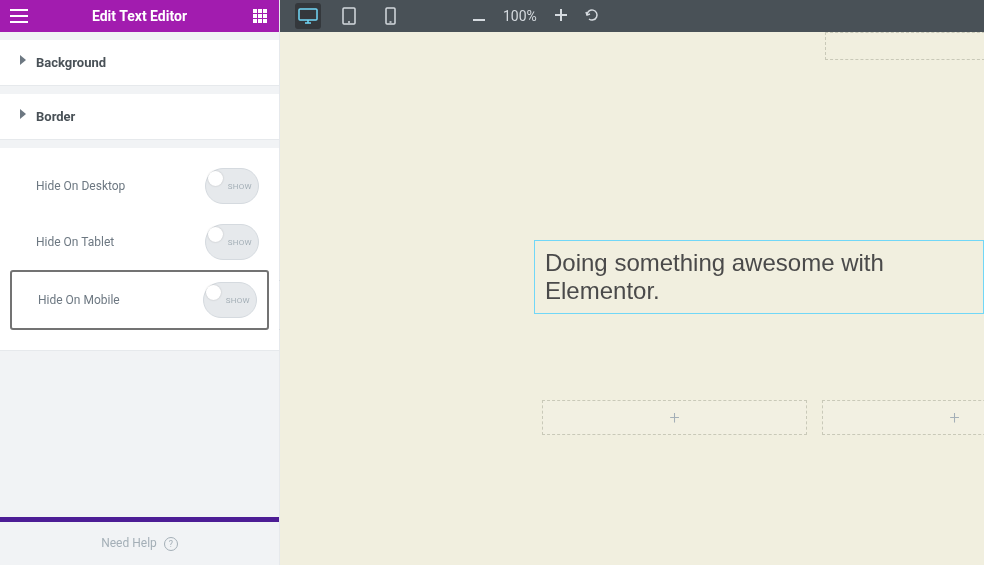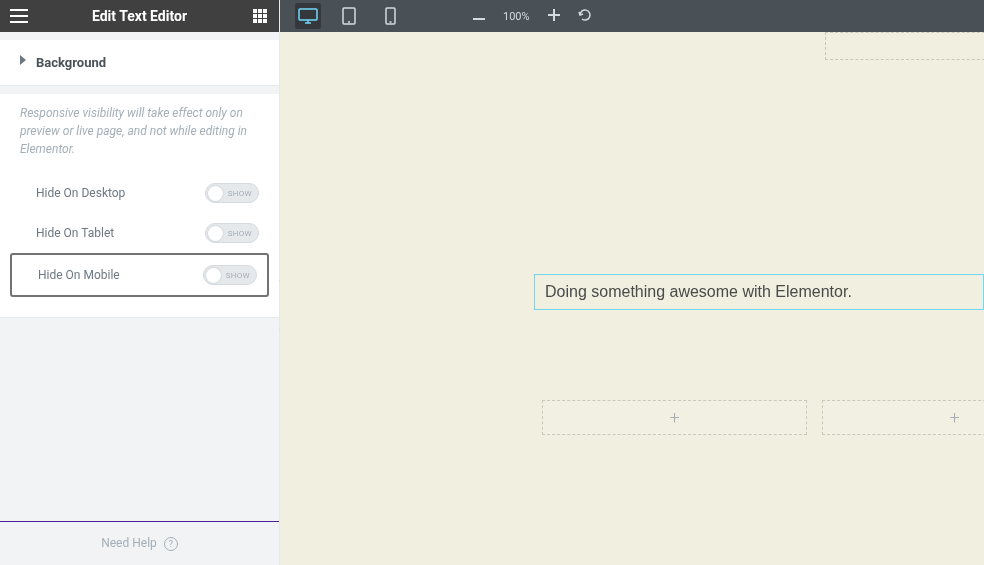--- a/index.html
+++ b/index.html
@@ -3,21 +3,21 @@
   <meta charset="utf-8">
   <style>
     * { margin: 0; padding: 0; box-sizing: border-box; }
     body { font-family: -apple-system, BlinkMacSystemFont, "Segoe UI", Roboto, Arial, sans-serif; font-size: 13px; color: #6d7882; width: 984px; height: 565px; overflow: hidden; background: #f1f3f5; }
     
     .app { display: flex; height: 100%; }
     
     
     .panel { width: 280px; background: #f1f3f5; display: flex; flex-direction: column; height: 100%; border-right: 1px solid #e6e9ec; position: relative; }
     
-    .panel-header { background: #404040; color: #fff; height: 32px; display: flex; align-items: center; padding: 0 10px; position: relative; }
+    .panel-header { background: #a21caf; color: #fff; height: 32px; display: flex; align-items: center; padding: 0 10px; position: relative; }
     .panel-header-title { flex: 1; text-align: center; font-weight: 700; font-size: 14px; }
     .panel-header-btn { width: 18px; height: 18px; display: flex; align-items: center; justify-content: center; color:#fff; cursor:pointer; }
     .panel-header-btn svg { fill: currentColor; }
     .panel-header-right { position: absolute; right: 10px; }
     .panel-header-left { position: absolute; left: 10px; }
     
     .panel-body { flex: 1; overflow-y: auto; }
     
     .section { background: #fff; border-bottom: 1px solid #e6e9ec; margin-bottom: 8px;}
     .section-header { display: flex; align-items: flex-start; padding: 15px 20px; cursor: pointer; }
@@ -27,48 +27,48 @@
     
     .section.first { margin-top: 8px; }
     
     .help-note { color: #a4afb7; font-style: italic; font-size: 12px; margin-bottom: 15px; line-height: 1.5; }
     
     .control-row { display: flex; align-items: center; justify-content: space-between; padding: 10px 0; font-size: 12px; color: #6d7882; margin-left: 16px;}
     
     .highlight-box .control-row { padding: 10px 0; }
     .highlight-box { border: 2px solid #737373; border-radius: 3px; padding: 0 10px; margin: 0 -10px; }
     
-    .switch { position: relative; width: 54px; height: 20px; background: #e6e9ec; border: 1px solid #d5dadf; border-radius: 20px; display:flex; align-items:center;padding-left:28px; }
+    .switch { position: relative; width: 54px; height: 36px; background: #e6e9ec; border: 1px solid #d5dadf; border-radius: 20px; display:flex; align-items:center;padding-left:28px; }
     .switch-knob { position: absolute; left: 2px; top: 1.5px; width: 15px; height: 15px; background: #fff; border-radius: 50%; box-shadow: 0 0 2px rgba(0,0,0,0.2); }
     .switch-label { position: absolute; right: 6px; font-size: 8px; color: #a4afb7; letter-spacing: 0.3px; }
     
-    .panel-footer { text-align: center; padding: 14px 0; color: #a4afb7; font-size: 12px; border-top: 1px solid #4c1d95; background:#f1f3f5; }
+    .panel-footer { text-align: center; padding: 14px 0; color: #a4afb7; font-size: 12px; border-top: 5px solid #4c1d95; background:#f1f3f5; }
     .panel-footer .q { display:inline-flex; align-items:center; justify-content:center; width:14px; height:14px; border:1px solid #a4afb7; border-radius:50%; font-size:9px; margin-left:4px; }
     
     
     .collapse-strip { position: absolute; right: -14px; top: 280px; width: 14px; height: 50px; background: #e6e9ec; border: 1px solid #d5dadf; border-left:none; border-radius: 0 5px 5px 0; display:flex; align-items:center; justify-content:center; cursor:pointer; }
     .collapse-strip svg { fill: #a4afb7; }
     
     
     .main { flex: 1; background: #f1efdf; display:flex; flex-direction:column; position: relative; }
     
     .topbar { height: 32px; background: #495157; display:flex; align-items:center; padding: 0 15px; color: #d5dadf; gap: 15px;}
     .device-btn { width: 26px; height: 26px; display:flex; align-items:center; justify-content:center; border-radius:3px; cursor:pointer; }
     .device-btn.active { background: #34383c; color: #71d7f7; }
     .device-btn svg { stroke: currentColor; fill:none; }
     .divider-sp { flex:0 0 20px; }
-    .zoom-group { display:flex; align-items:center; gap: 18px; margin-left: 20px; font-size:11px; }
+    .zoom-group { display:flex; align-items:center; gap: 18px; margin-left: 20px; font-size:14px; }
     .zoom-btn { cursor:pointer; color:#d5dadf; }
     
     .canvas { flex:1; position:relative; padding: 0; }
     .dash-box { border: 1px dashed #c9c9b8; position: absolute; }
     .add-box { border: 1px dashed #c9c9b8; background: rgba(255,255,255,0.1); position: absolute; display:flex; align-items:center; justify-content:center; height: 35px; }
     .add-box .plus { color: #a4afb7; font-size: 18px; font-weight: 300; }
     
-    .text-widget { position: absolute; border: 1px solid #71d7f7; padding: 8px 10px; font-size: 16px; color: #4a4a4a; font-family: Arial, sans-serif; margin-top: 34px; }
+    .text-widget { position: absolute; border: 1px solid #71d7f7; padding: 8px 10px; font-size: 24px; color: #4a4a4a; font-family: Arial, sans-serif; }
   </style>
 </head>
 <body>
 
 <div class="app">
 
   <div class="panel">
     <div class="panel-header">
       <div class="panel-header-btn panel-header-left">
         <svg width="18" height="14" viewBox="0 0 18 14">
@@ -99,25 +99,34 @@
         <div class="section-header">
           <span class="caret">
               <svg width="6" height="10" viewBox="0 0 6 10">
                 <path d="M0 0 L6 5 L0 10 Z" fill="#6d7882"></path>
               </svg>
             </span>
           <span class="section-header-title">Background</span>
         </div>
       </div>
 
+      <div class="section">
+        <div class="section-header">
+          <span class="caret">
+              <svg width="6" height="10" viewBox="0 0 6 10">
+                <path d="M0 0 L6 5 L0 10 Z" fill="#6d7882"></path>
+              </svg>
+            </span>
+          <span class="section-header-title">Border</span>
+        </div>
+      </div>
 
 
       <div class="section">
         <div class="section-body">
-          <div class="help-note">Responsive visibility will take effect only on preview or live page, and not while editing in Elementor.</div>
 
           <div class="control-row">
             <span>Hide On Desktop</span>
             <div class="switch">
               <span class="switch-label">SHOW</span>
               <div class="switch-knob"></div>
             </div>
           </div>
 
           <div class="control-row">

